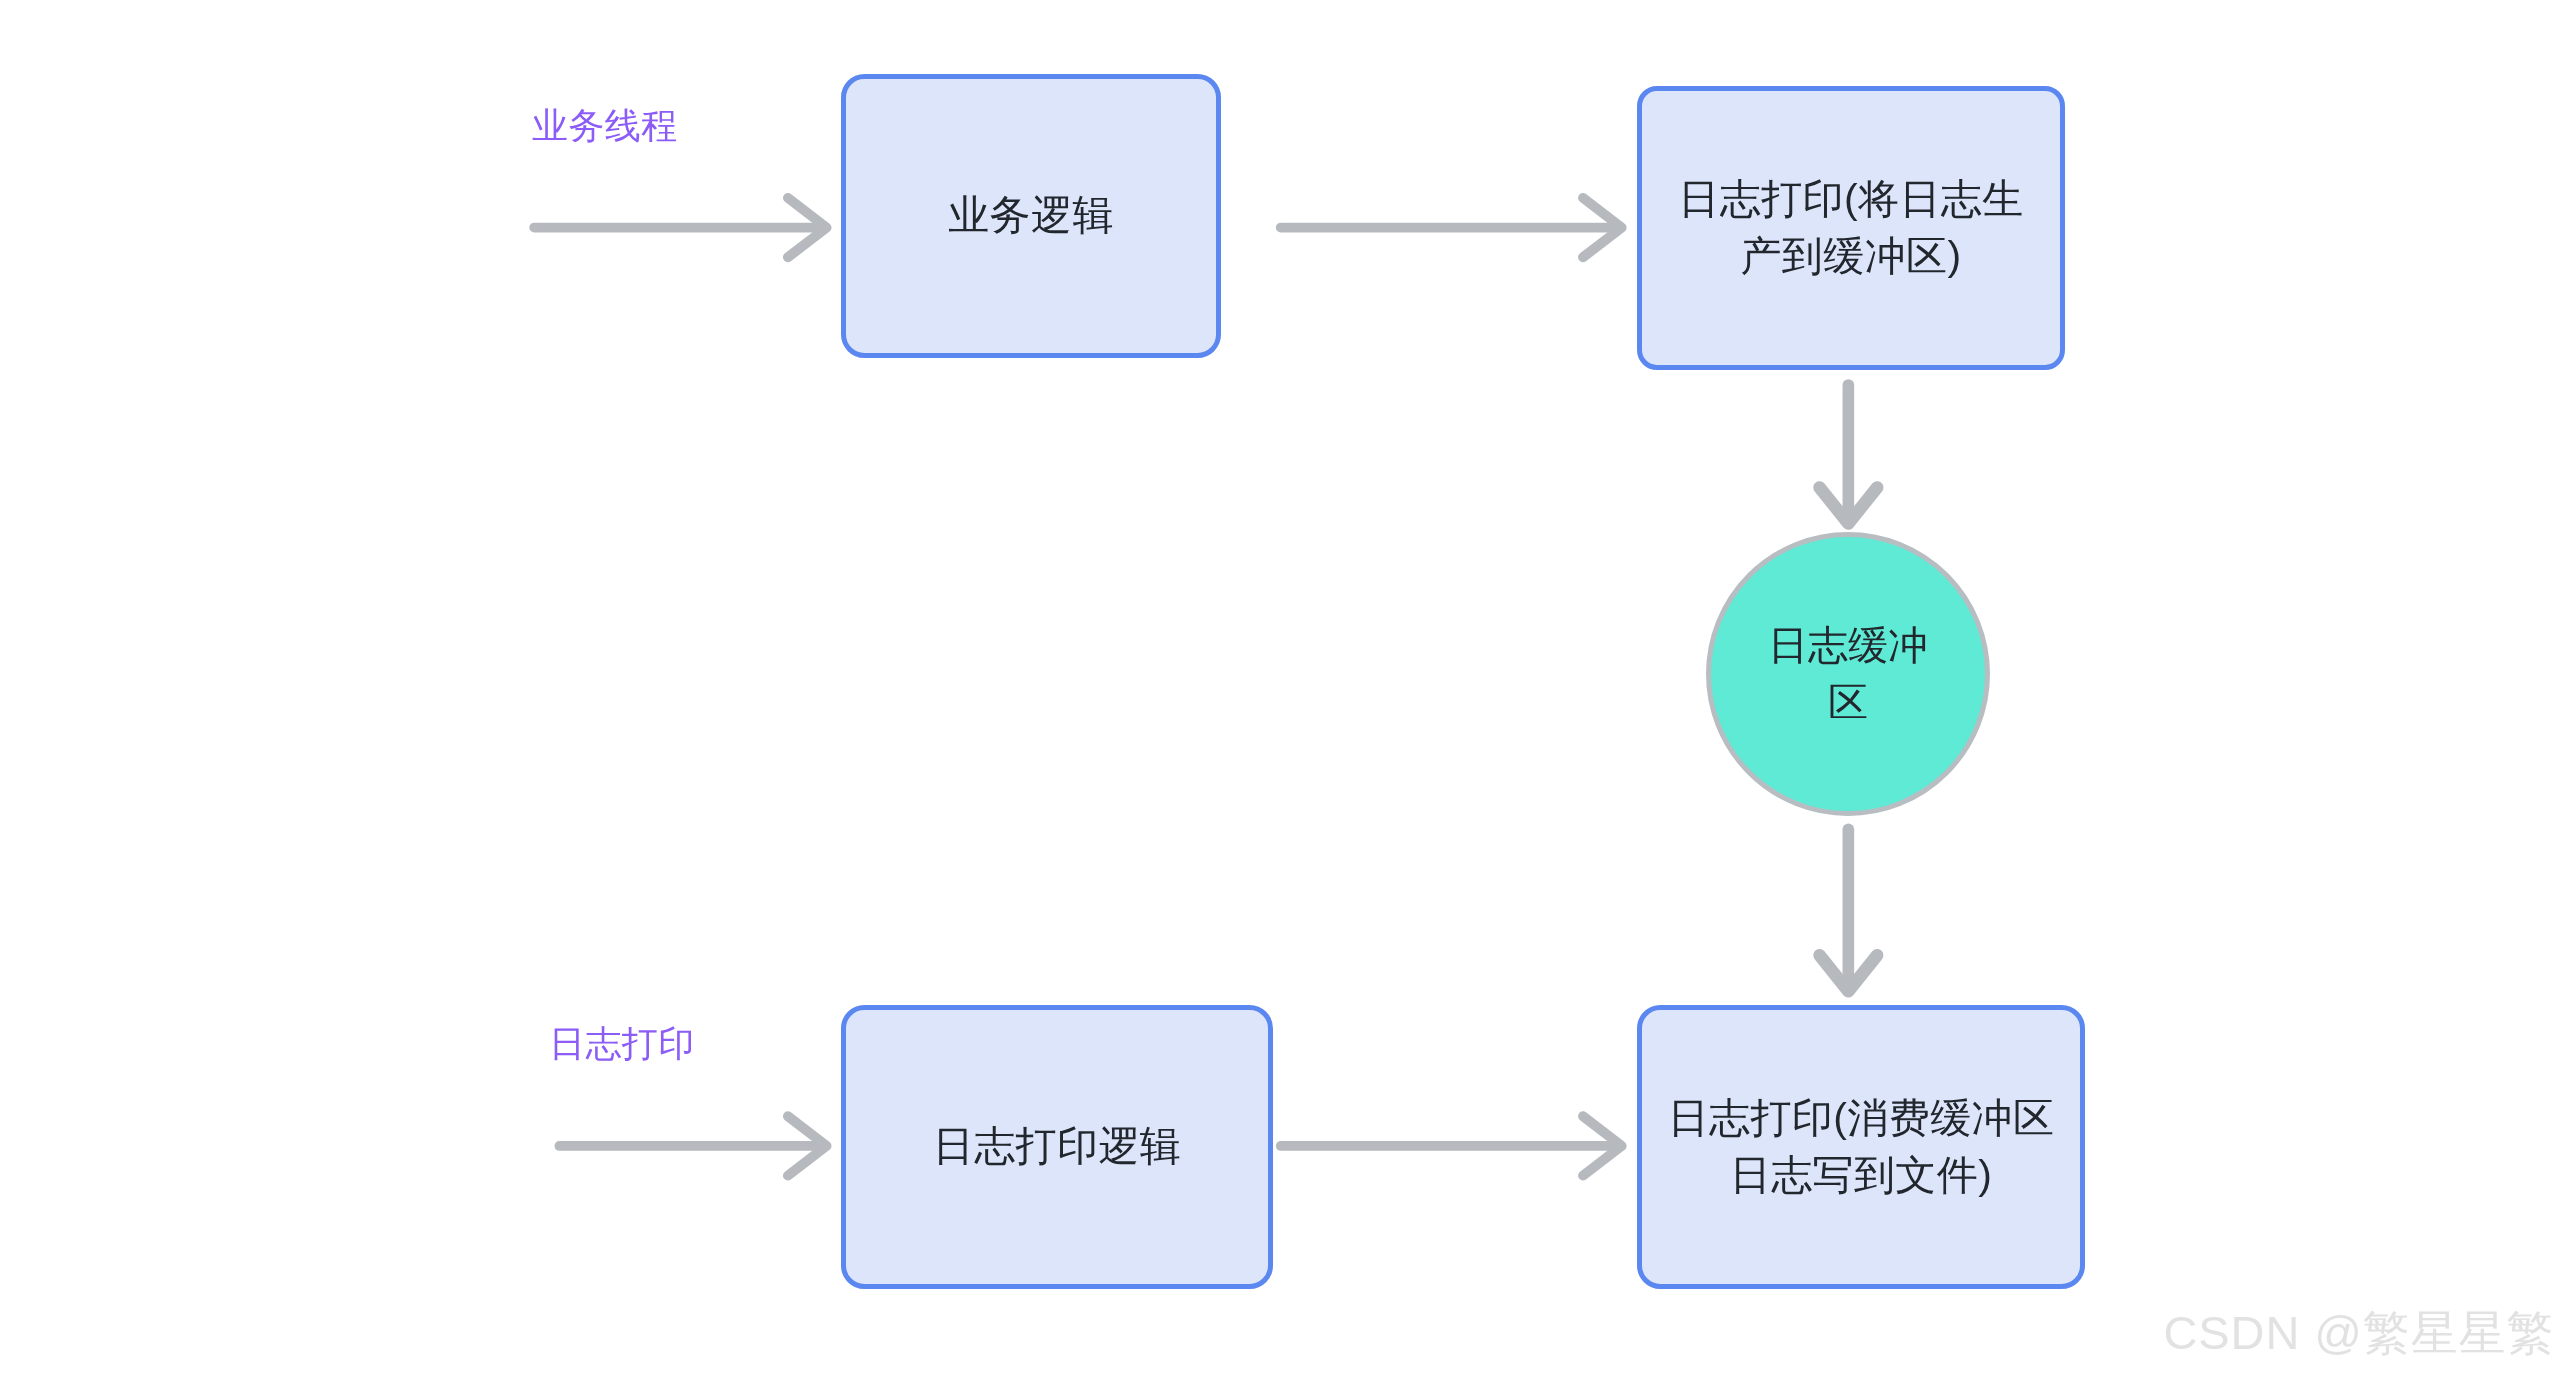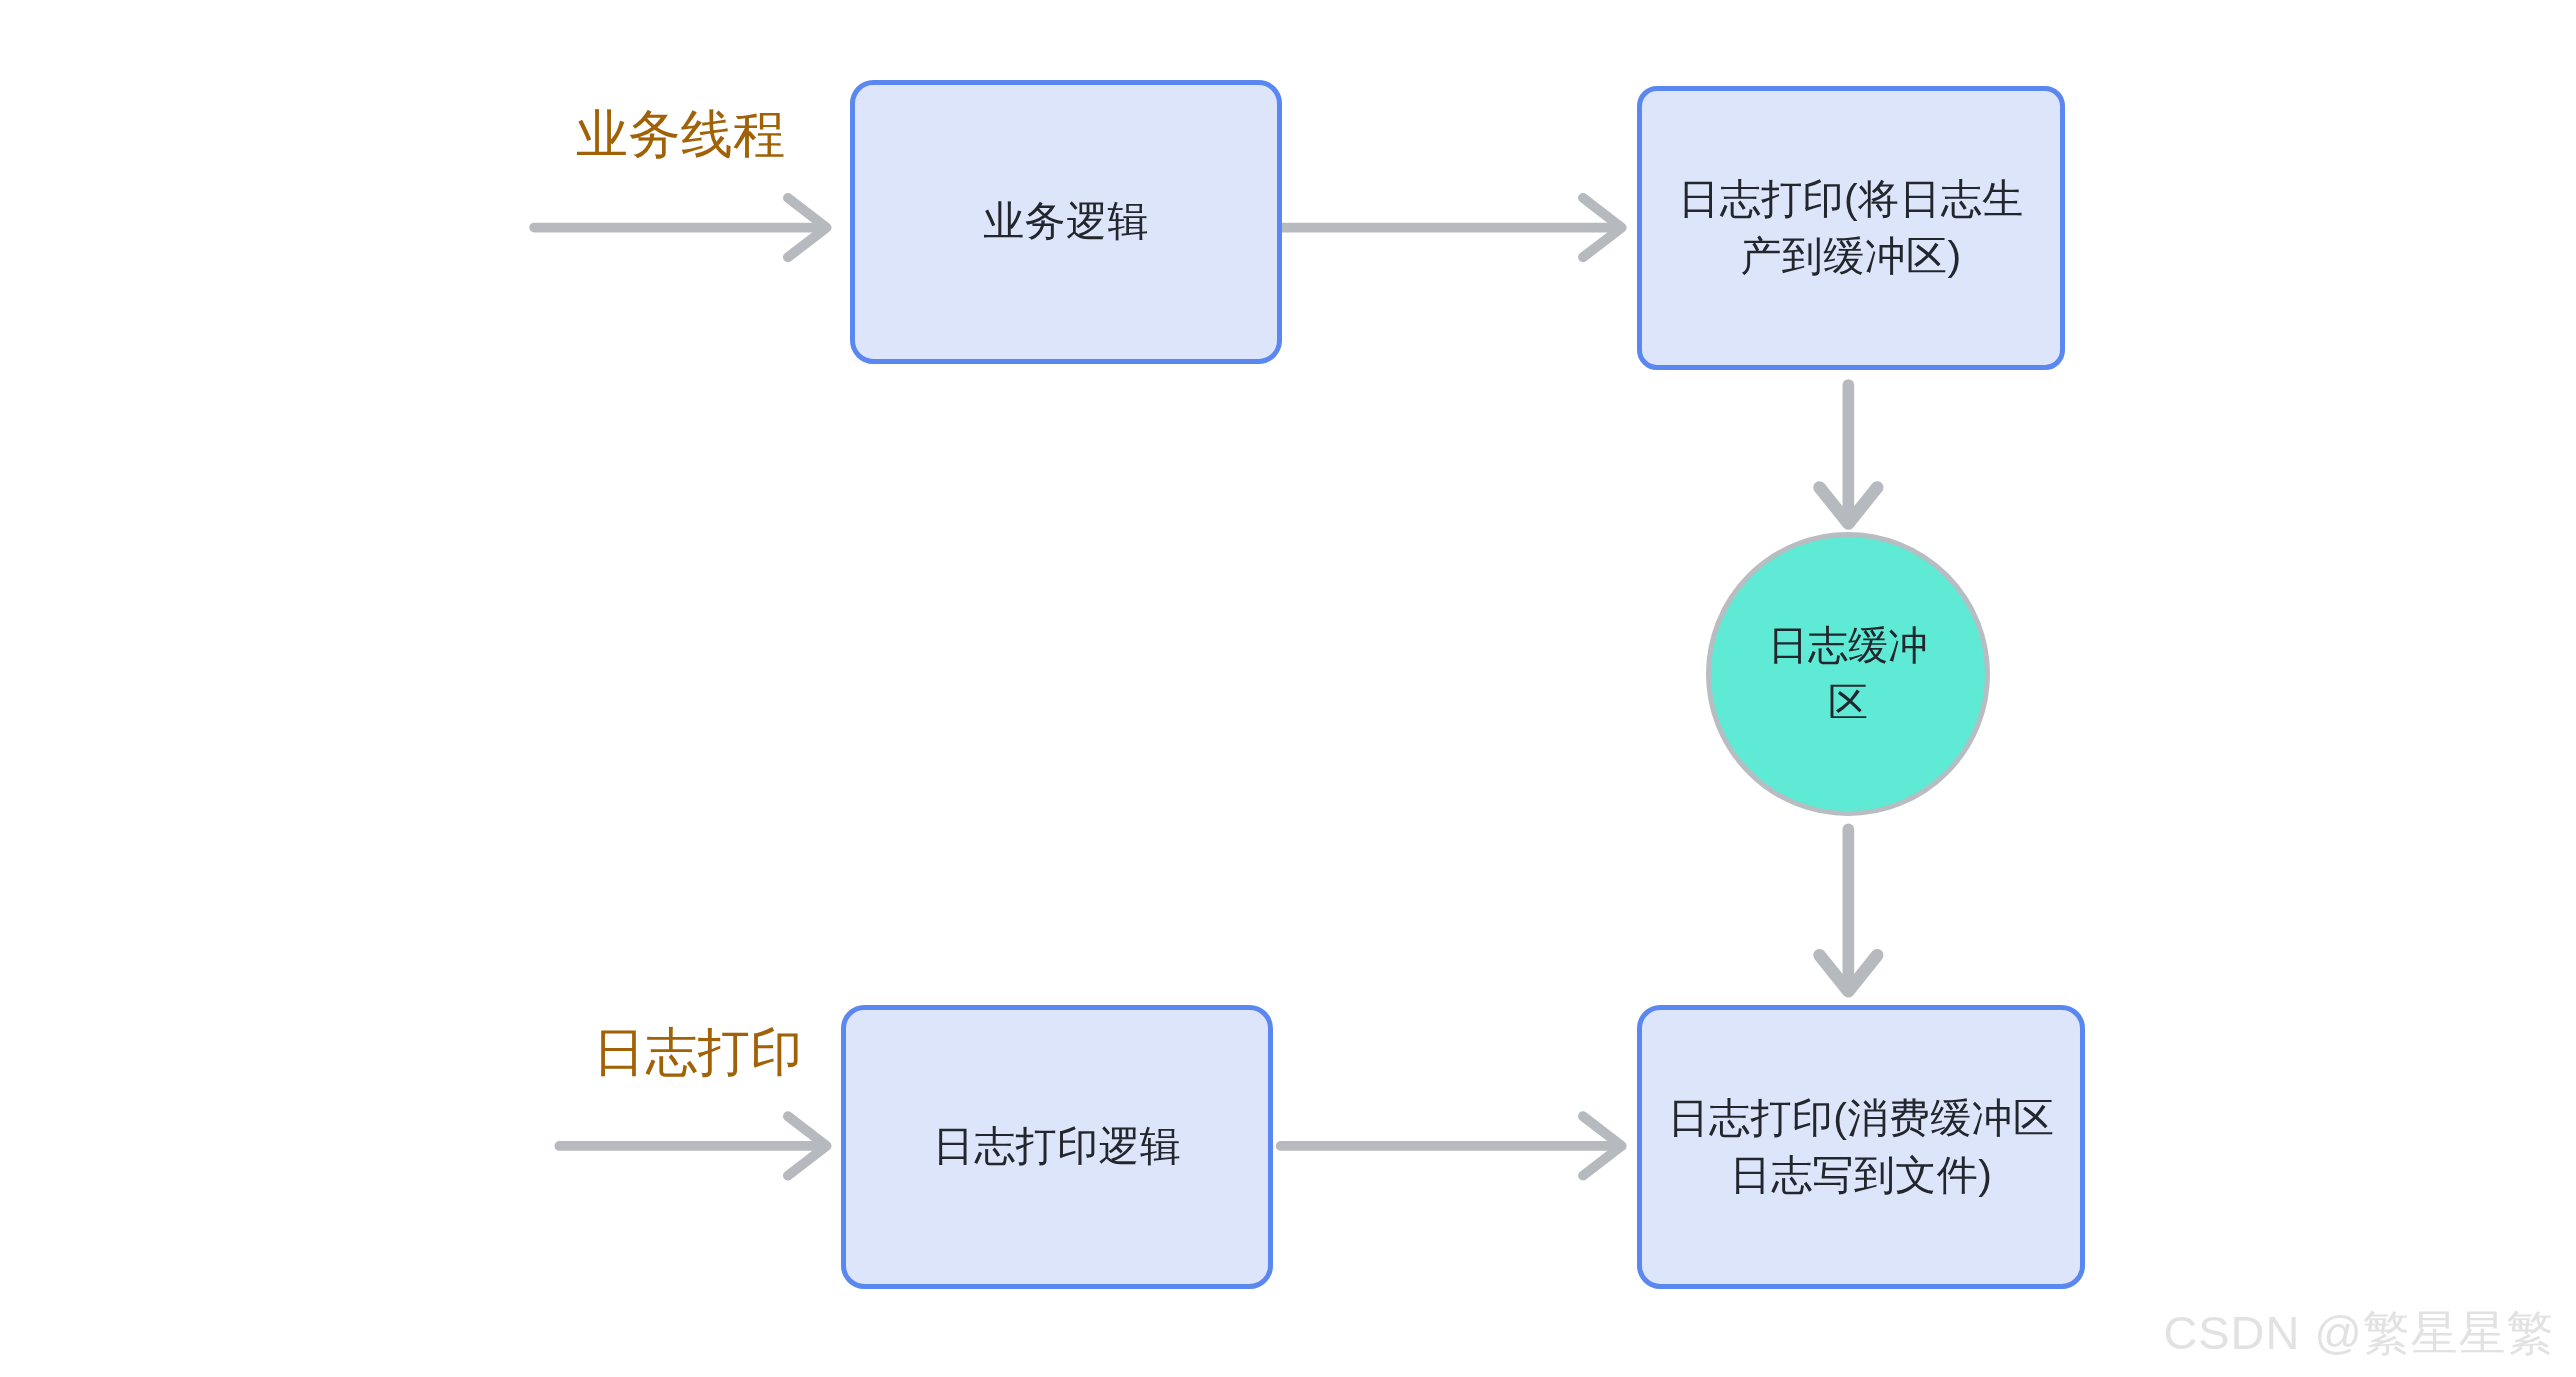--- a/index.html
+++ b/index.html
@@ -48,21 +48,21 @@
     font-size: 41px;
     line-height: 1.40;
     letter-spacing: 0.4px;
     padding: 0 16px;
   }
   .node-box .node-text {
     display: block;
     width: 100%;
   }
 
-  #node-business-logic   { left: 841px;  top: 80px;   width: 432px; height: 284px; margin-left: 9px; }
+  #node-business-logic   { left: 841px;  top: 74px;   width: 380px; height: 284px; }
   #node-log-print-produce{ left: 1637px; top: 86px;   width: 428px; height: 284px; border-radius: 20px; }
   #node-log-logic        { left: 841px;  top: 1005px; width: 432px; height: 284px; font-family: Liberation Serif, serif; }
   #node-log-print-consume{ left: 1637px; top: 1005px; width: 448px; height: 284px; }
 
   
   #node-log-buffer {
     position: absolute;
     box-sizing: border-box;
     left: 1706px;
     top: 532px;
@@ -77,26 +77,25 @@
     text-align: center;
     color: #22272e;
     font-size: 40px;
     line-height: 1.42;
     padding: 0 49px;
   }
 
   
   .lane-label {
     position: absolute;
-    color: #a16207;
-    font-size: 52px;
+    color: #8b5cf6;
+    font-size: 36px;
     line-height: 1;
     white-space: nowrap;
     letter-spacing: 0.4px;
-    margin-left: 44px;
   }
   #label-business-thread { left: 532px; top: 108px; }
   #label-log-thread      { left: 549px; top: 1026px; }
 
   
   #watermark {
     position: absolute;
     right: 21.6px;
     bottom: 12.6px;
     font-size: 47px;

